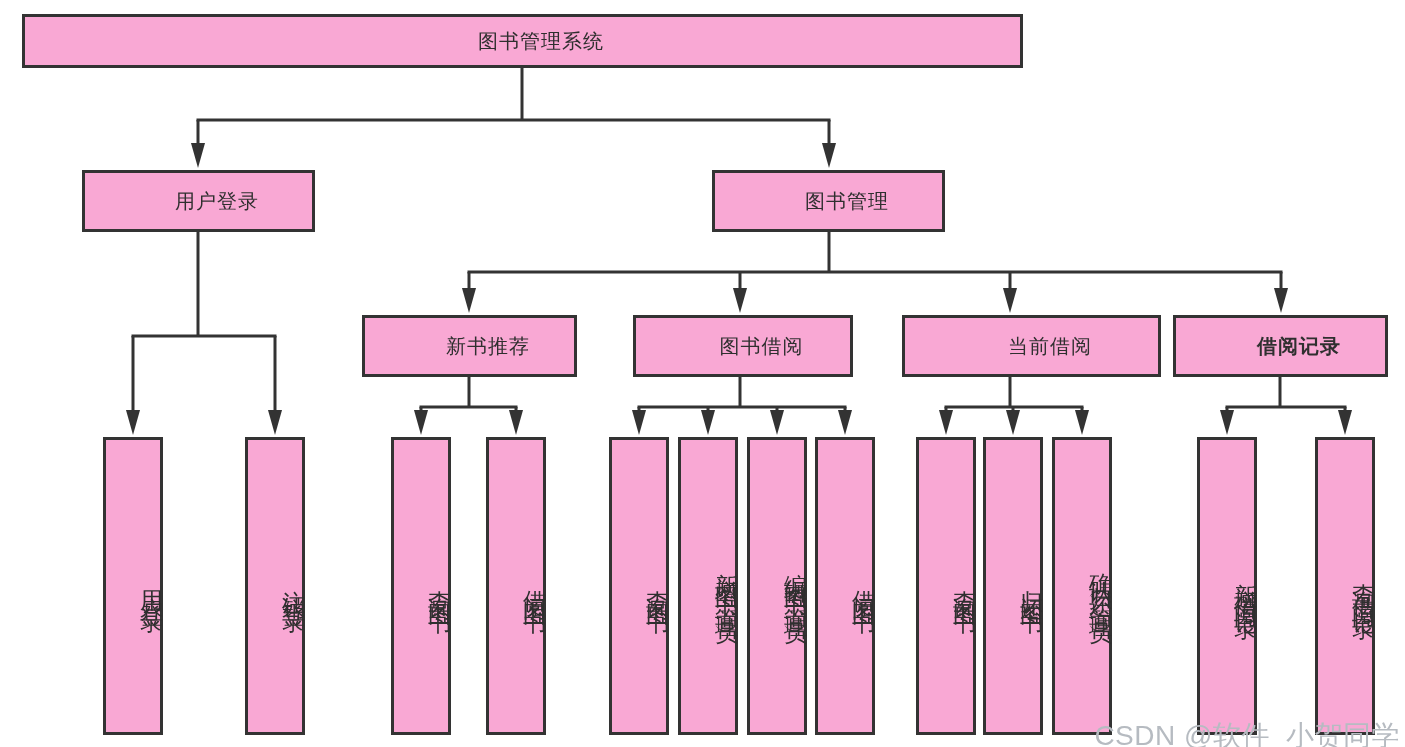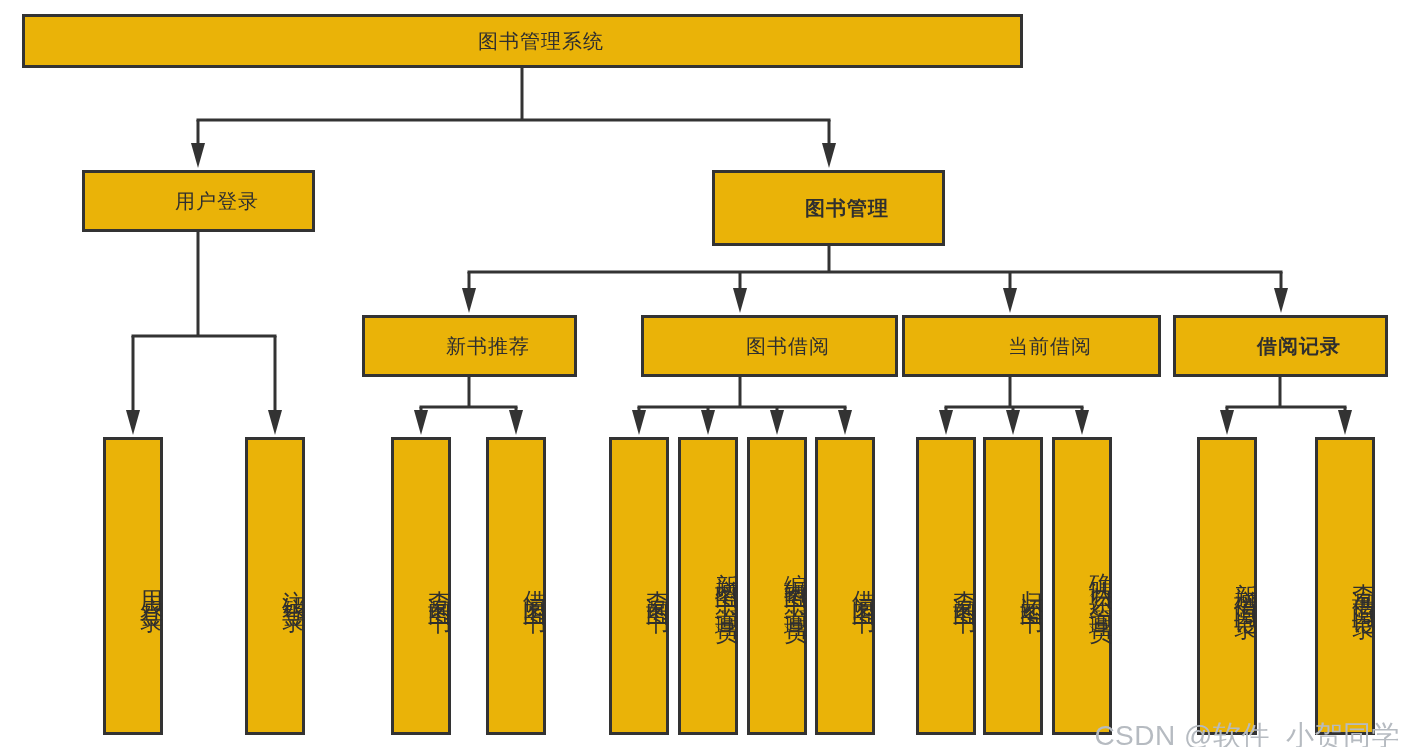--- a/index.html
+++ b/index.html
@@ -3,37 +3,37 @@
 <meta charset="utf-8">
 <style>
   html,body { margin:0; padding:0; background:#ffffff; }
   #stage {
     position:relative; width:1405px; height:747px; background:#ffffff;
     font-family:"Liberation Sans","DejaVu Sans",sans-serif; overflow:hidden;
   }
   #wires { position:absolute; left:0; top:0; width:1405px; height:747px; }
   .box {
     position:absolute; box-sizing:border-box; border:3px solid #333333;
-    background:#eab308; display:flex; align-items:center; justify-content:center;
+    background:#f9a8d4; display:flex; align-items:center; justify-content:center;
     color:#2f2f2f;
     padding-left:37px;
   }
   .h { font-size:20px; letter-spacing:1px; white-space:nowrap; }
   .v {
     writing-mode:vertical-rl; text-orientation:mixed;
     font-size:23px; letter-spacing:7px; line-height:1;
   }
   
   #n-root   { left:22px;  top:14px;  width:1001px; height:54px; }
   
   #n-login  { left:82px;  top:170px; width:233px; height:62px; }
-  #n-mgmt   { left:712px; top:170px; width:233px; height:76px;font-weight:bold; }
+  #n-mgmt   { left:712px; top:170px; width:233px; height:62px; }
   
   #n-rec    { left:362px;  top:315px; width:215px; height:62px; }
-  #n-borrow { left:633px;  top:315px; width:257px; height:62px;margin-left:8px; }
+  #n-borrow { left:633px;  top:315px; width:220px; height:62px; }
   #n-cur    { left:902px;  top:315px; width:259px; height:62px; }
   #n-rem    { left:1173px; top:315px; width:215px; height:62px;font-weight:bold; }
   
   .leaf { top:437px; width:60px; height:298px; }
   #l-a1 { left:103px; }  #l-a2 { left:245px; }
   #l-b1 { left:391px; }  #l-b2 { left:486px; }
   #l-c1 { left:609px; }  #l-c2 { left:678px; }  #l-c3 { left:747px; }  #l-c4 { left:815px; }
   #l-d1 { left:916px; }  #l-d2 { left:983px; }  #l-d3 { left:1052px; }
   #l-e1 { left:1197px; } #l-e2 { left:1315px; }
   #watermark {

